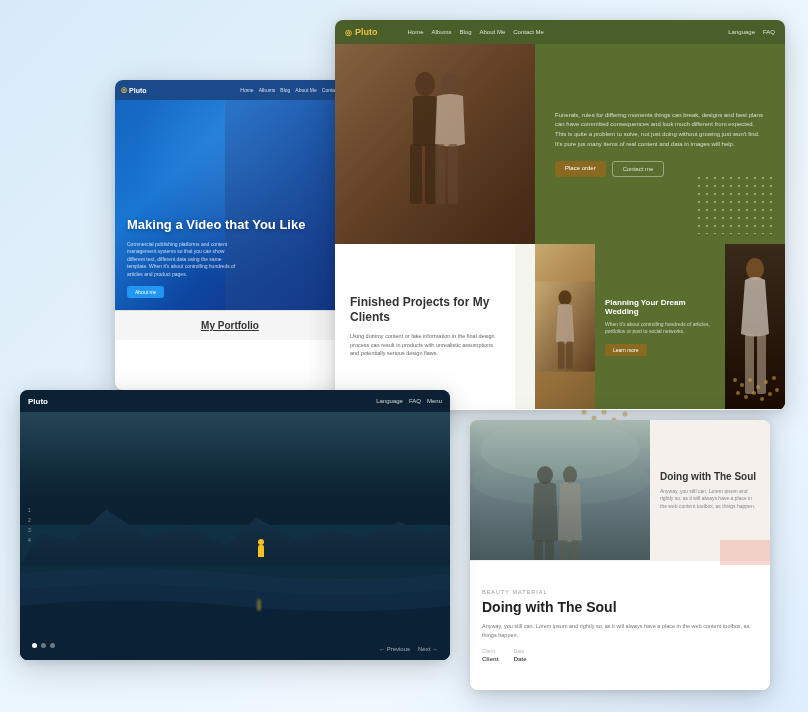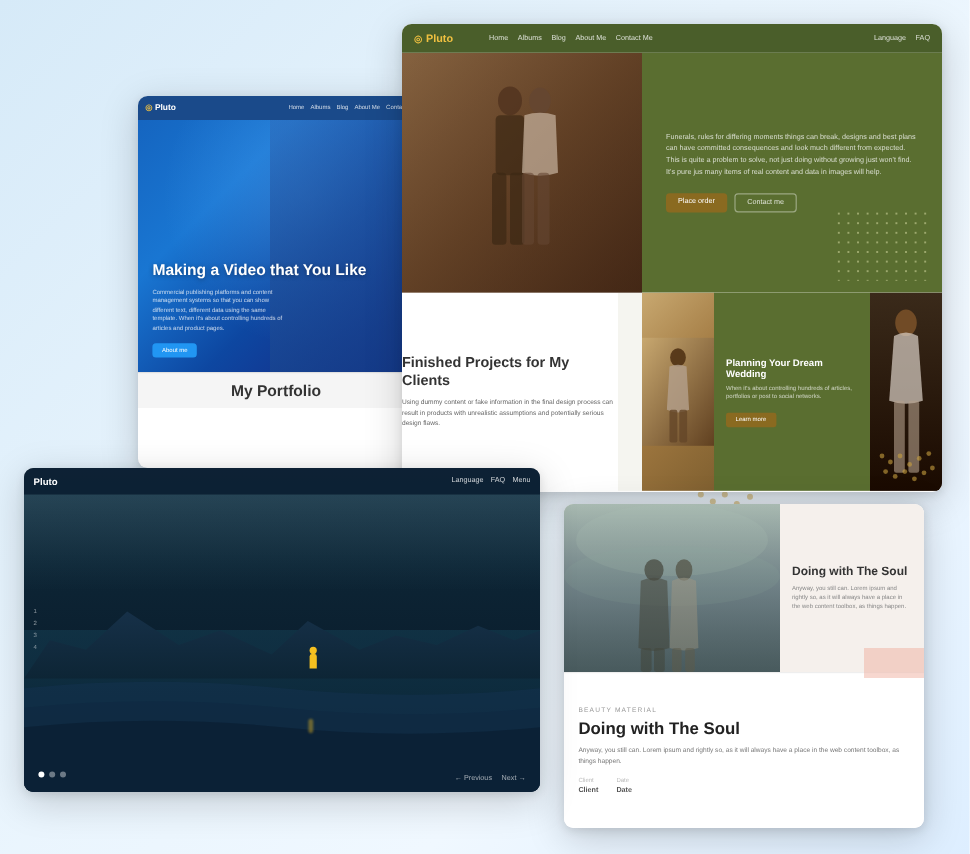--- a/index.html
+++ b/index.html
@@ -120,23 +120,24 @@
     }
     .card-portfolio .footer-bar {
       background: #f5f5f5;
       height: 30px;
       display: flex;
       align-items: center;
       justify-content: center;
       border-top: 1px solid #e0e0e0;
     }
     .card-portfolio .footer-text {
-      font-size: 13px;
+      font-size: 10px;
       font-weight: 600;
       color: #333;
+      text-decoration: underline;
     }
 
     
     .card-wedding {
       left: 335px;
       top: 20px;
       width: 450px;
       height: 390px;
       z-index: 3;
     }
@@ -259,20 +260,21 @@
       border: 1px solid rgba(255,255,255,0.4);
     }
     .card-wedding .body-section {
       display: flex;
       height: 165px;
     }
     .card-wedding .body-left {
       width: 180px;
       flex-shrink: 0;
       background: #fff;
+      padding: 15px;
       display: flex;
       flex-direction: column;
       justify-content: center;
     }
     .card-wedding .body-left-title {
       font-size: 12px;
       font-weight: 700;
       color: #333;
       line-height: 1.3;
       margin-bottom: 6px;

